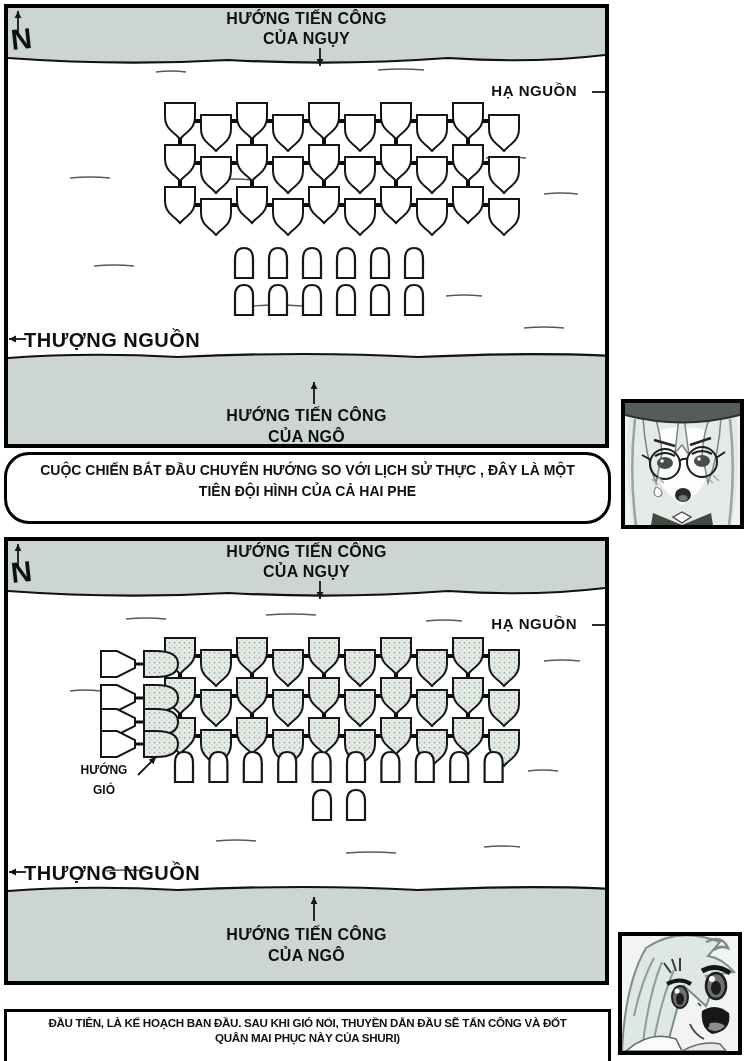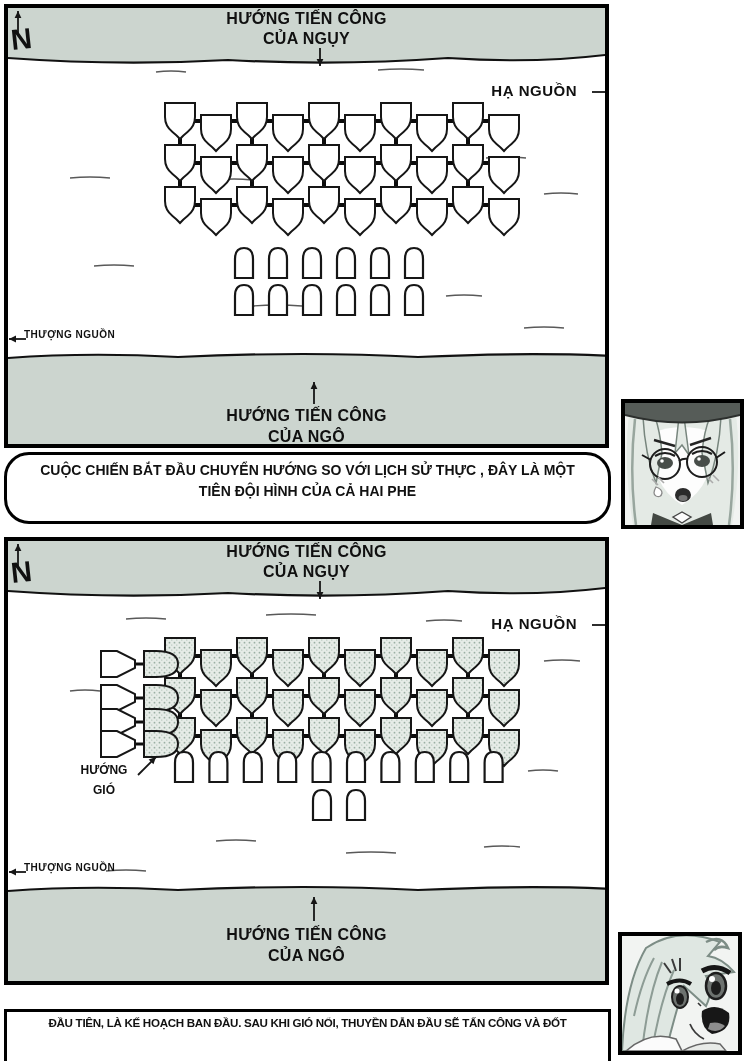--- a/index.html
+++ b/index.html
@@ -15,21 +15,21 @@
     position:absolute; left:4px; width:605px;
     border:4px solid #000; background:#fff; overflow:hidden;
   }
   #panel1 { top:4px; height:444px; }
   #panel2 { top:537px; height:448px; }
   .panel svg.diagram { position:absolute; left:0; top:0; }
   .lbl { position:absolute; font-weight:bold; white-space:nowrap; color:#101010; }
   .lbl-n { left:3px; top:15px; font-size:29px; transform:rotate(-6deg); }
   .lbl-top { left:0; right:0; top:1px; text-align:center; font-size:16px; line-height:20px; letter-spacing:.3px;}
   .lbl-downstream { right:28px; top:74px; font-size:15px; letter-spacing:.5px;}
-  .lbl-upstream { left:16px; top:321px; font-size:10px; letter-spacing:.5px;}
+  .lbl-upstream { left:16px; top:321px; font-size:20px; letter-spacing:.5px;}
   .lbl-bottom { left:0; right:0; text-align:center; font-size:16px; line-height:21px; letter-spacing:.3px;}
   #panel1 .lbl-bottom { top:397px; }
   #panel2 .lbl-bottom { top:383px; }
   .lbl-wind { left:56px; top:219px; width:80px; text-align:center; font-size:12px; line-height:20px; }
   .caption {
     position:absolute; left:4px; width:607px;
     border:3px solid #000; background:#fff;
     text-align:center; font-weight:bold;
   }
   #caption1 { top:452px; height:72px; padding-top:5px; font-size:14px; line-height:21px;border-radius:25px; }
@@ -300,20 +300,21 @@
   </div>
   <div class="lbl lbl-upstream">THƯỢNG NGUỒN</div>
   <div class="lbl lbl-bottom">
     <div>HƯỚNG TIẾN CÔNG</div>
     <div>CỦA NGÔ</div>
   </div>
 </section>
 
 <section class="caption" id="caption2">
   <p>ĐẦU TIÊN, LÀ KẾ HOẠCH BAN ĐẦU. SAU KHI GIÓ NỔI, THUYỀN DẪN ĐẦU SẼ TẤN CÔNG VÀ ĐỐT</p>
+  <p>QUÂN MAI PHỤC NÀY CỦA SHURI)</p>
 </section>
 
 <div class="face" id="face2">
   <svg width="116" height="115" viewBox="0 0 116 115">
     <rect width="116" height="115" fill="#f2f4f2"></rect>
     <path d="M0,115 Q3,48 24,12 Q56,-10 98,6 L86,20 Q100,22 112,36 L84,40 Q92,54 84,70 L62,50 Q52,82 44,115 Z" fill="#dfe7e2" stroke="#7d8d86" stroke-width="2"></path>
     <path d="M20,115 Q26,60 40,26 M30,115 Q38,66 52,34 M12,80 Q20,44 32,22" stroke="#8d9c95" stroke-width="2" fill="none"></path>
     <path d="M84,6 q16,-8 22,6 q-9,-3 -14,2" stroke="#7d8d86" stroke-width="2.5" fill="none"></path>
     <path d="M42,27 l7,10 M50,23 l4,12 M58,22 l0,13" stroke="#3a3a3a" stroke-width="2"></path>
     <path d="M45,48 Q58,41 69,48" stroke="#161616" stroke-width="4" fill="none"></path>

